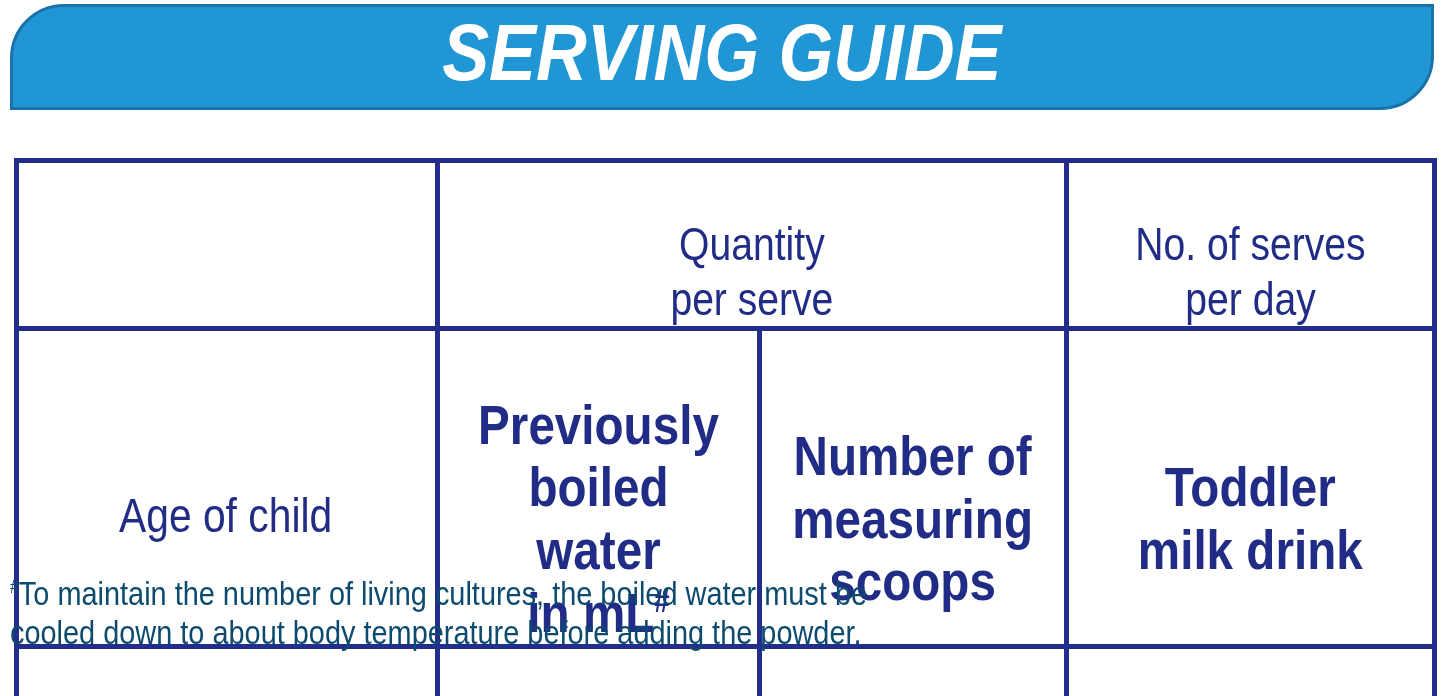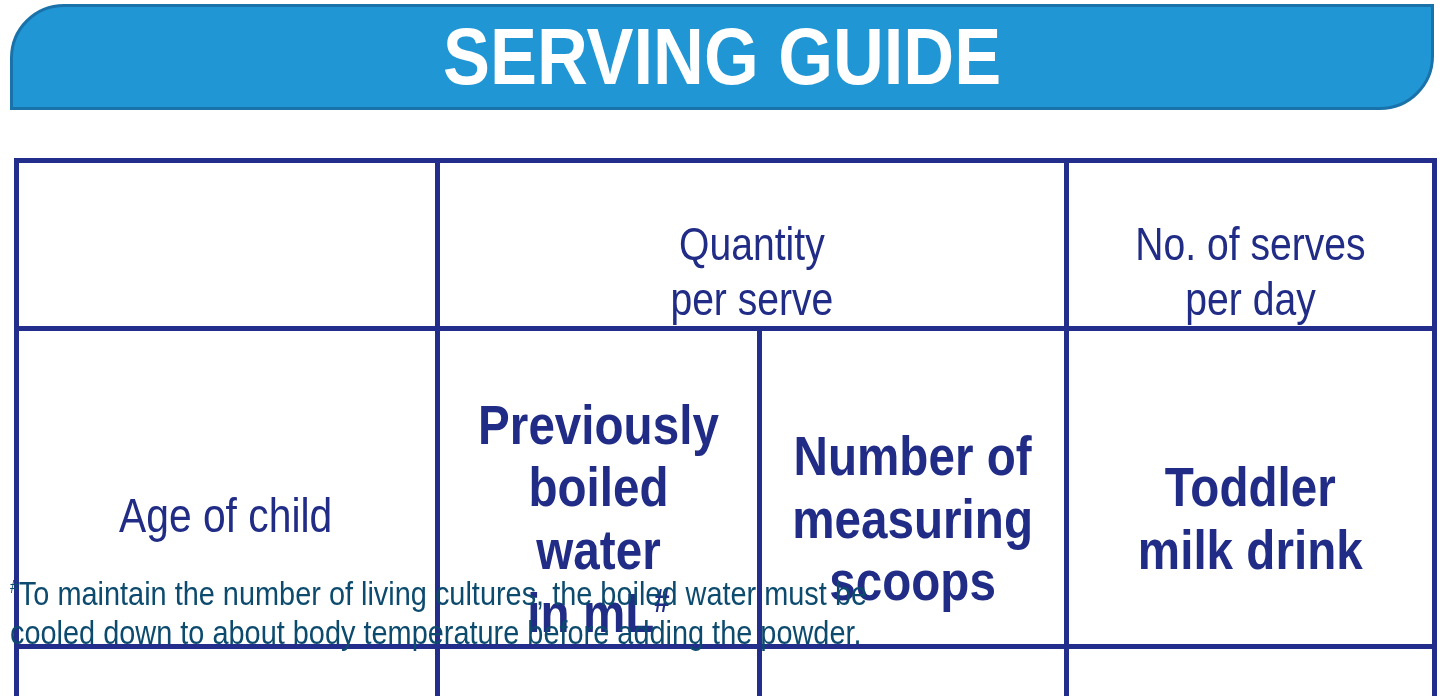--- a/index.html
+++ b/index.html
@@ -19,22 +19,23 @@
   .banner {
     position: absolute;
     left: 10px;
     top: 4px;
     width: 1418px;
     height: 100px;
     background: #2196d4;
     border: 3px solid #1a72ab;
     border-radius: 54px 0 54px 0;
     display: flex;
-    align-items: center;
+    align-items: flex-start;
     justify-content: center;
+    font-style: italic;
   }
   .banner-title {
     display: inline-block;
     color: #ffffff;
     font-weight: bold;
     font-size: 80px;
     letter-spacing: 0px;
     transform: scaleX(0.88);
     transform-origin: center;
     white-space: nowrap;

